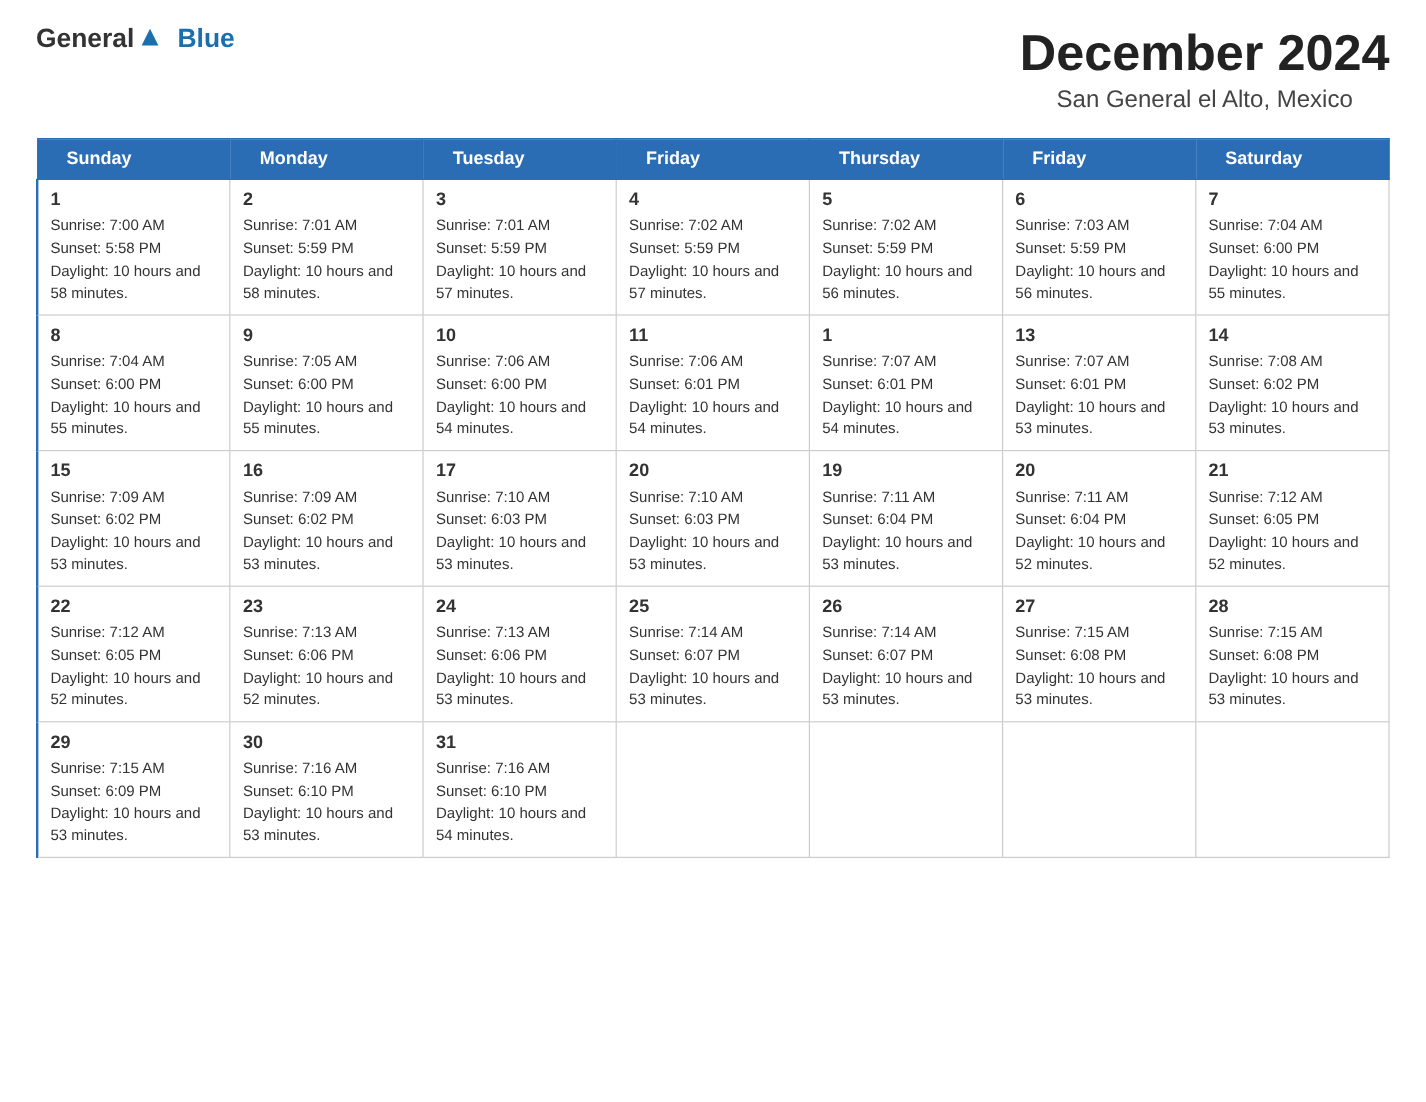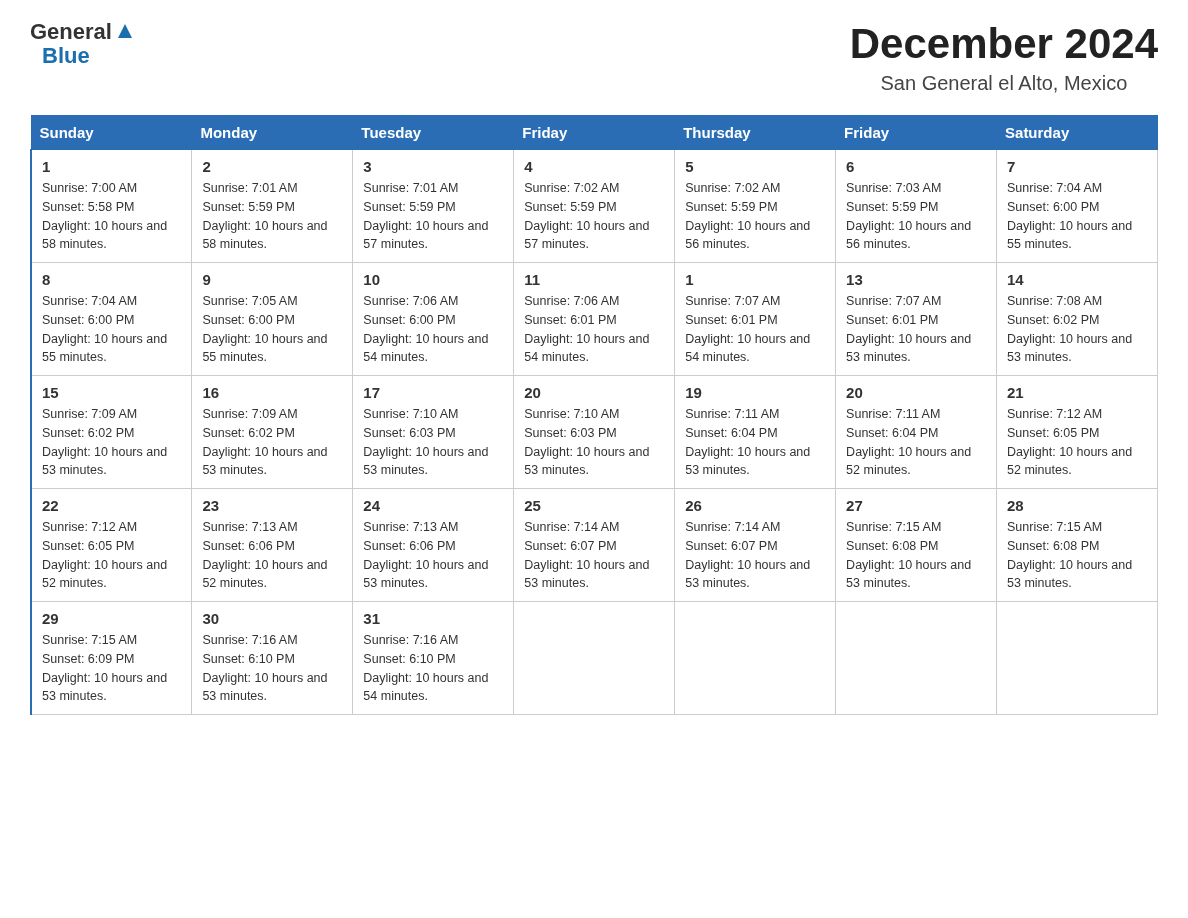--- a/index.html
+++ b/index.html
@@ -48,21 +48,21 @@
     table {
       width: 100%;
       border-collapse: collapse;
       table-layout: fixed;
     }
     thead tr th {
       background-color: #2a6db5;
       color: #fff;
       font-size: 15px;
       font-weight: bold;
-      padding: 8px 8px;
+      padding: 8px 24px;
       text-align: left;
       border: 1px solid #2a6db5;
     }
     tbody tr td {
       vertical-align: top;
       padding: 8px 10px;
       border: 1px solid #ccc;
       font-size: 13px;
       color: #333;
       min-height: 90px;
@@ -87,21 +87,21 @@
     
     tbody tr td:first-child {
       border-left: 2px solid #2a6db5;
     }
   </style>
 </head>
 <body>
 
 <div class="header">
   <div class="logo">
-    <div style="display:flex;flex-direction:column;line-height:1.1;">
+    <div style="display:flex;flex-direction:row;line-height:1.1;">
       <div style="display:flex;align-items:center;">
         <span class="logo-text-general">General</span>
         <svg width="22" height="22" viewBox="0 0 22 22" style="margin-left:2px;margin-top:-2px;">
           <polygon points="4,18 18,18 11,4" fill="#1a6faf"></polygon>
         </svg>
       </div>
       <span class="logo-text-blue" style="margin-left:12px;">Blue</span>
     </div>
   </div>
   <div class="title-section">

